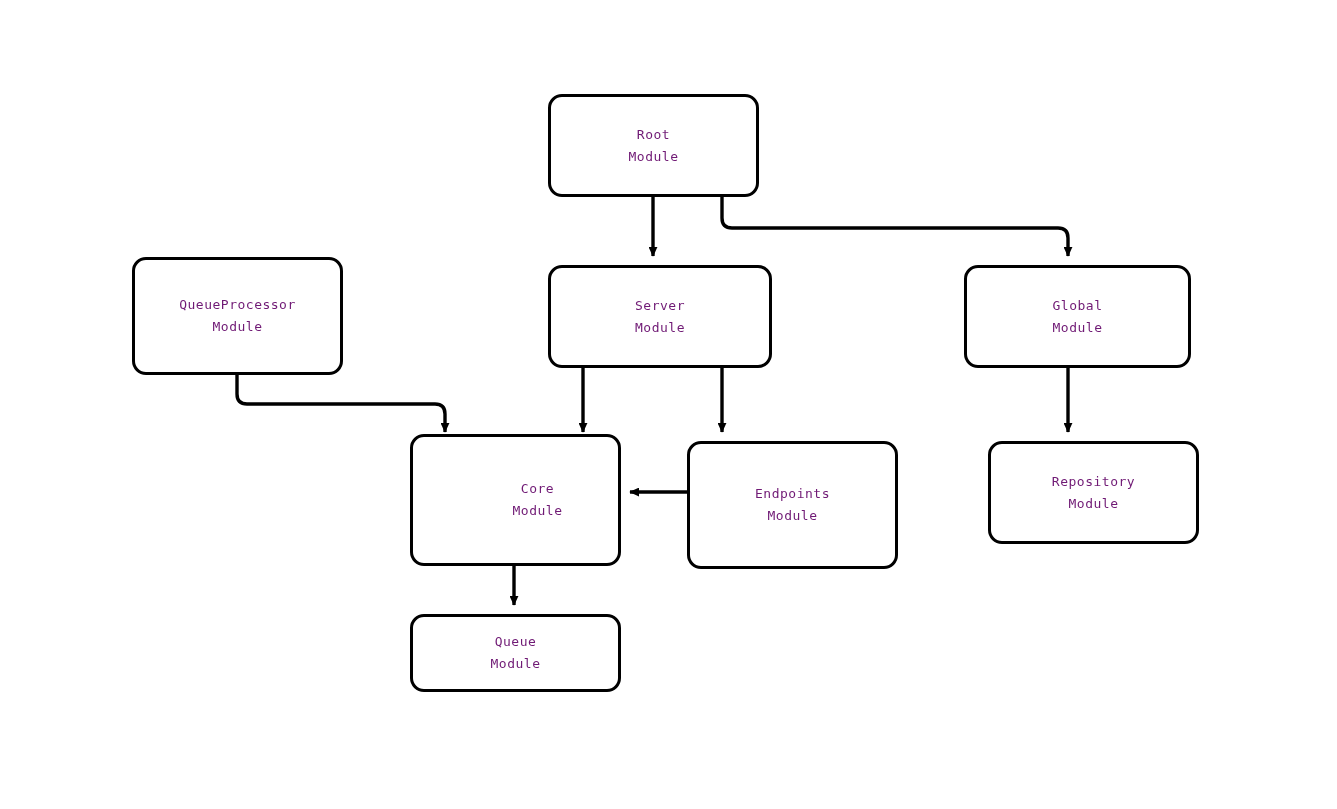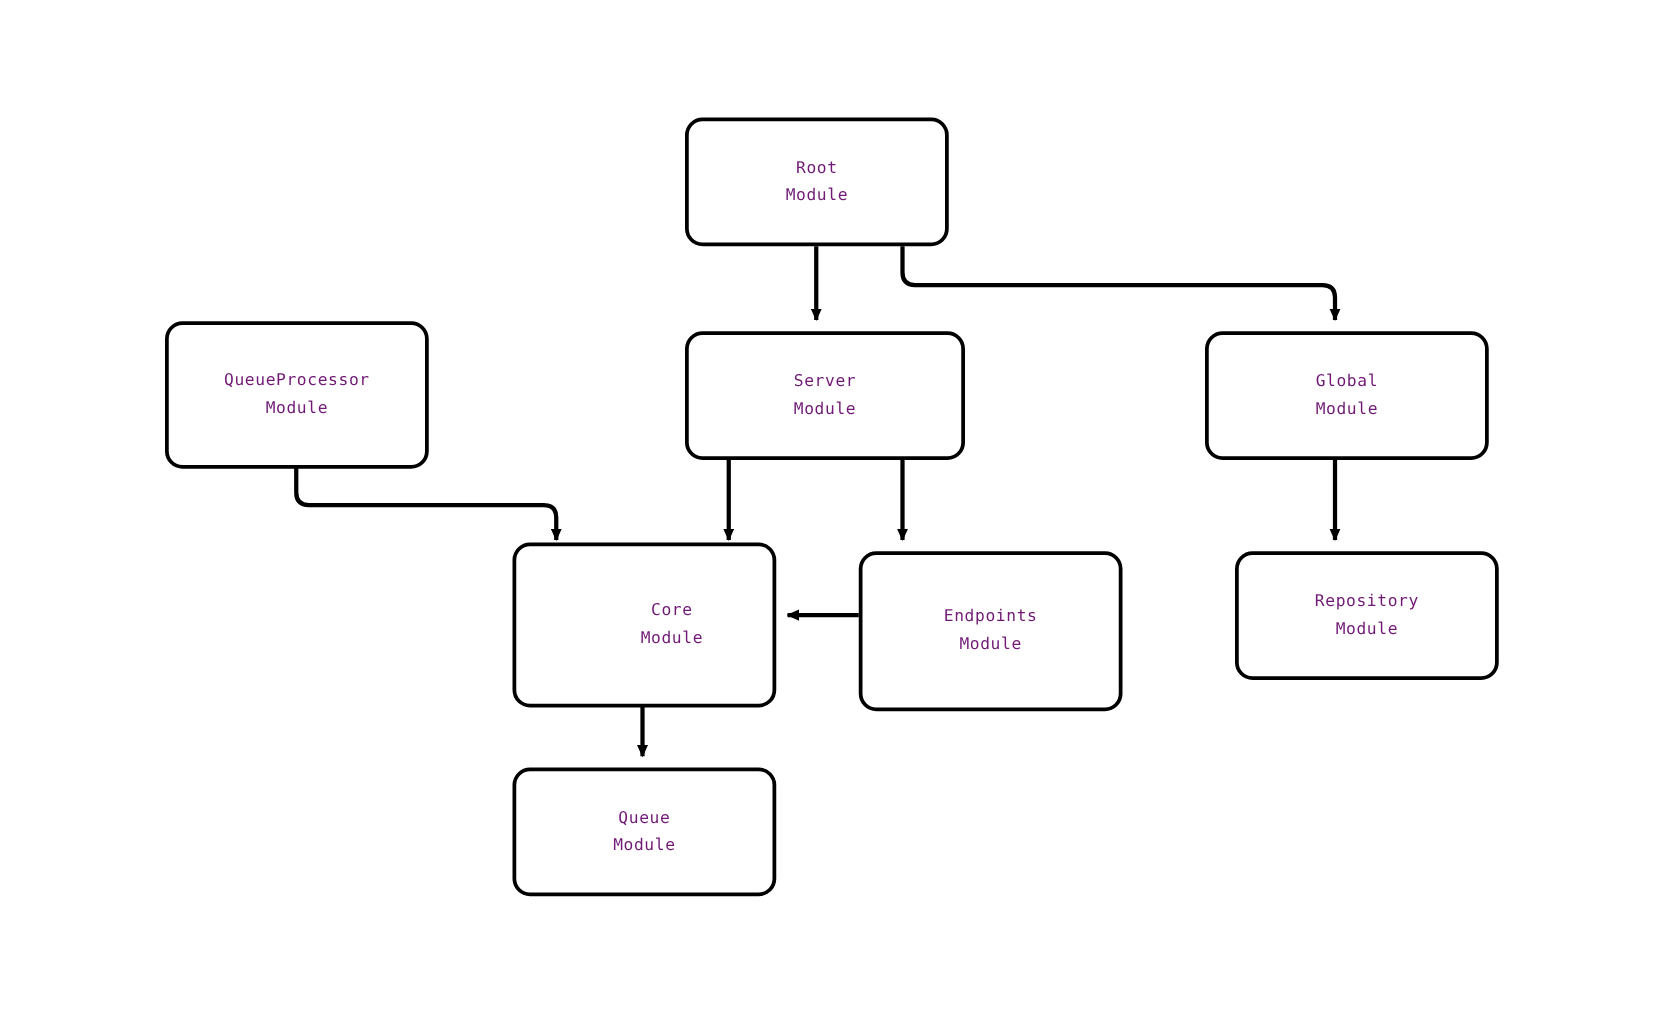--- a/index.html
+++ b/index.html
@@ -97,18 +97,18 @@
   <div class="node-box" style="left: 687px; top: 441px; width: 211px; height: 128px; border-color: rgb(0, 0, 0); background: rgb(255, 255, 255);">
     <span class="node-line">Endpoints</span>
     <span class="node-line">Module</span>
   </div>
 
   <div class="node-box" style="left: 964px; top: 441px; width: 211px; height: 103px; border-color: rgb(0, 0, 0); background: rgb(255, 255, 255); margin-left: 24px;">
     <span class="node-line">Repository</span>
     <span class="node-line">Module</span>
   </div>
 
-  <div class="node-box" style="left: 410px; top: 614px; width: 211px; height: 103px; border-color: rgb(0, 0, 0); background: rgb(255, 255, 255);">
+  <div class="node-box" style="left: 410px; top: 614px; width: 211px; height: 78px; border-color: rgb(0, 0, 0); background: rgb(255, 255, 255);">
     <span class="node-line">Queue</span>
     <span class="node-line">Module</span>
   </div>
 
 </div>
 
 </body></html>

